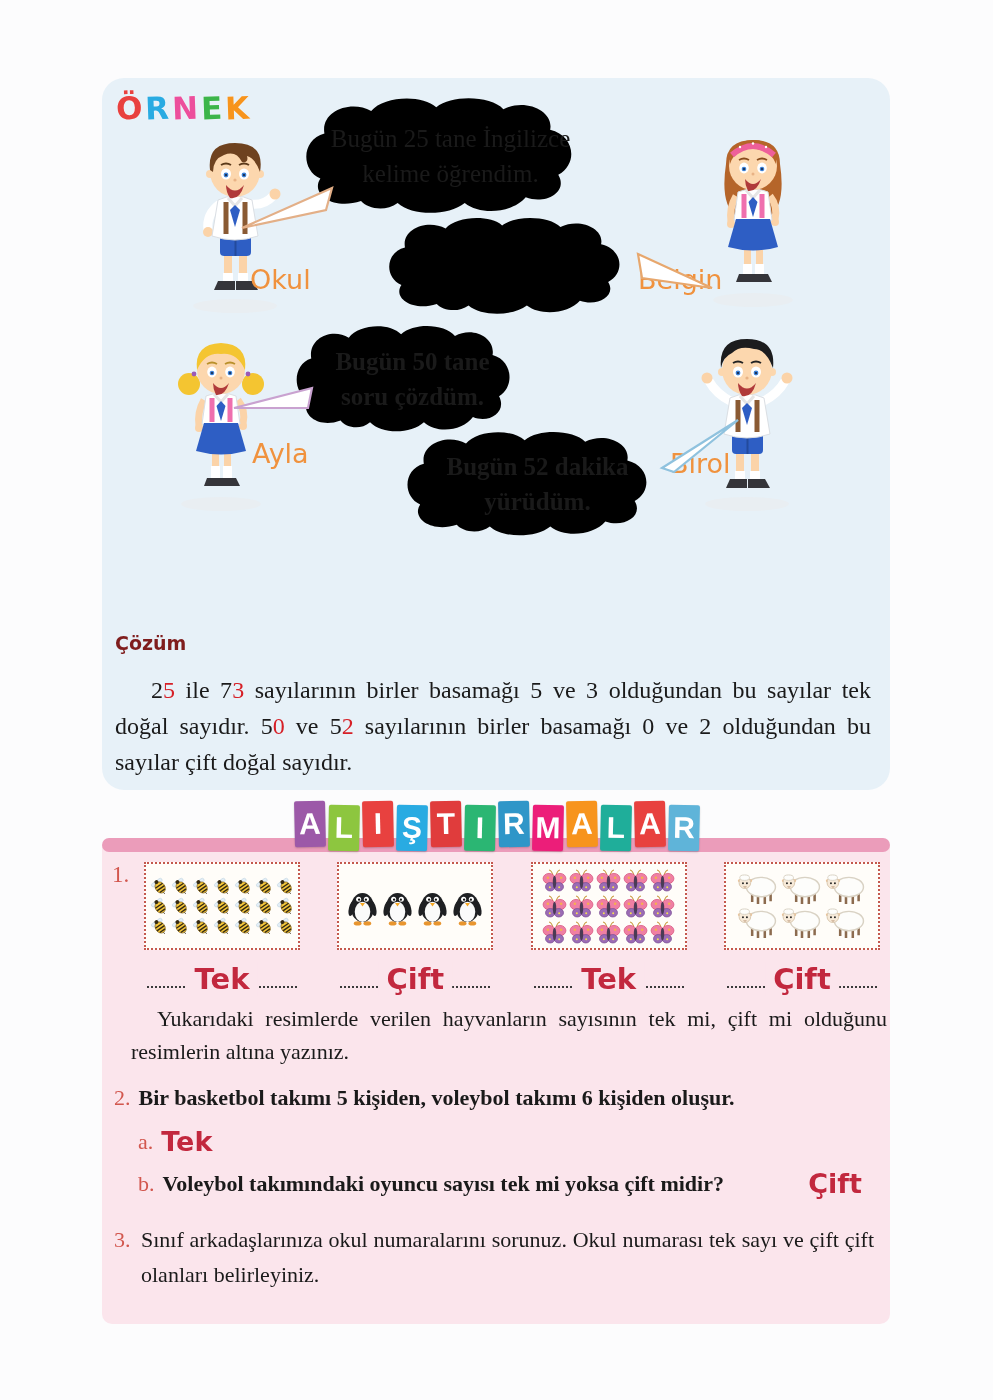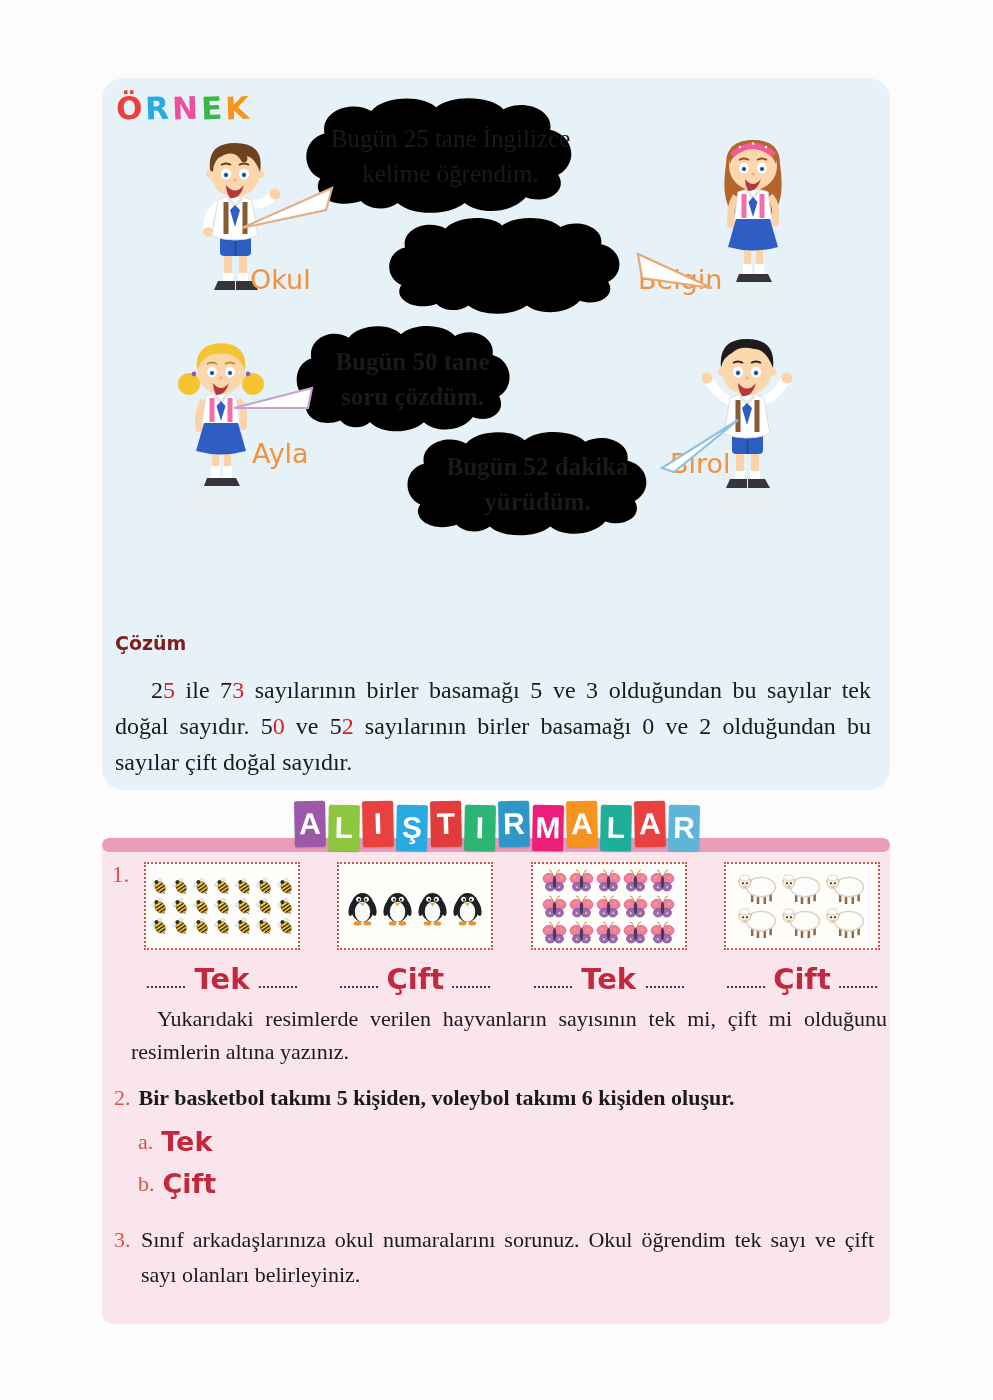--- a/index.html
+++ b/index.html
@@ -516,20 +516,21 @@
   <div class="q-line q2-main">
     <span class="qnum">2.</span>
     <span class="qtext">Bir basketbol takımı 5 kişiden, voleybol takımı 6 kişiden oluşur.</span>
   </div>
   <div class="q-line q2-a">
     <span class="qnum">a.</span>
     <span class="qanswer">Tek</span>
   </div>
   <div class="q-line q2-b">
     <span class="qnum">b.</span>
+    <span class="qtext">Voleybol takımındaki oyuncu sayısı tek mi yoksa çift midir?</span>
     <span class="qanswer">Çift</span>
   </div>
 
   <div class="q3-block">
     <span class="qnum">3.</span>
-    <span class="qtext">Sınıf arkadaşlarınıza okul numaralarını sorunuz. Okul öğrendim tek sayı ve çift sayı olanları belirleyiniz.</span>
+    <span class="qtext">Sınıf arkadaşlarınıza okul numaralarını sorunuz. Okul numarası tek sayı ve çift çift olanları belirleyiniz.</span>
   </div>
 </section>
 
 </body></html>

